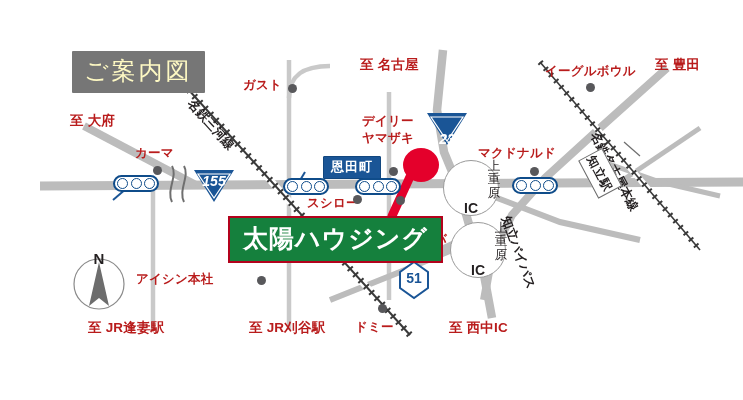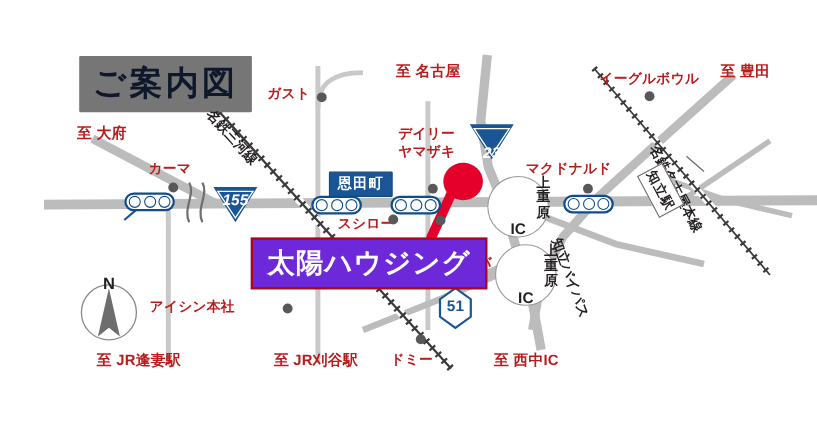--- a/index.html
+++ b/index.html
@@ -26,34 +26,35 @@
   .lbl.md{font-size:13.5px;}
 
   
   #title-badge{
     position:absolute;left:72px;top:51px;
     background:#767676;
     padding:4px 12px 6px 12px;
     border-radius:1px;
   }
   #title-badge .t{
-    font-size:30px;font-weight:700;color:#0f172a;
+    font-size:24px;font-weight:400;color:#fef9c3;
     letter-spacing:3px;
   }
 
   
   .plate{
     position:absolute;
     background:#1a5596;
     border:1.6px solid #12477f;
     color:#ffffff;
     font-size:13px;font-weight:700;
     padding:1px 7px 2px 7px;
     letter-spacing:1px;
     border-radius:1px;
+    margin-left:24px;
   }
 
   
   .signal{
     position:absolute;
     width:46px;height:17px;
     background:#ffffff;
     border:2.6px solid #0f4c8a;
     border-radius:9px;
     display:flex;align-items:center;justify-content:space-evenly;
@@ -87,32 +88,32 @@
 
   
   .ic{
     position:absolute;
     width:56px;height:56px;border-radius:50%;
     background:#ffffff;border:1.4px solid #9a9a9a;
     display:flex;flex-direction:column;
     align-items:center;justify-content:center;
     box-sizing:border-box;
   }
-  .ic .l1{font-size:12.5px;font-weight:700;color:#231f20;line-height:1.05;margin-left:46px;}
+  .ic .l1{font-size:12.5px;font-weight:400;color:#231f20;line-height:1.05;margin-left:46px;}
   .ic .l2{font-size:14px;font-weight:700;color:#231f20;line-height:1.15;}
 
   
   #target-dot{
     position:absolute;left:403px;top:148px;
     width:36px;height:34px;border-radius:50%;
     background:#e4002b;
   }
   #target-plate{
     position:absolute;left:228px;top:216px;
-    background:#6d28d9;
+    background:#15803d;
     border:2px solid #b3021c;
     padding:4px 13px 6px 13px;
   }
   #target-plate .t{
     font-size:25px;font-weight:700;color:#ffffff;letter-spacing:1px;
     font-family:"Liberation Sans","DejaVu Sans",sans-serif;
   }
 
   
   #compass{position:absolute;left:72px;top:250px;width:54px;height:62px;}

